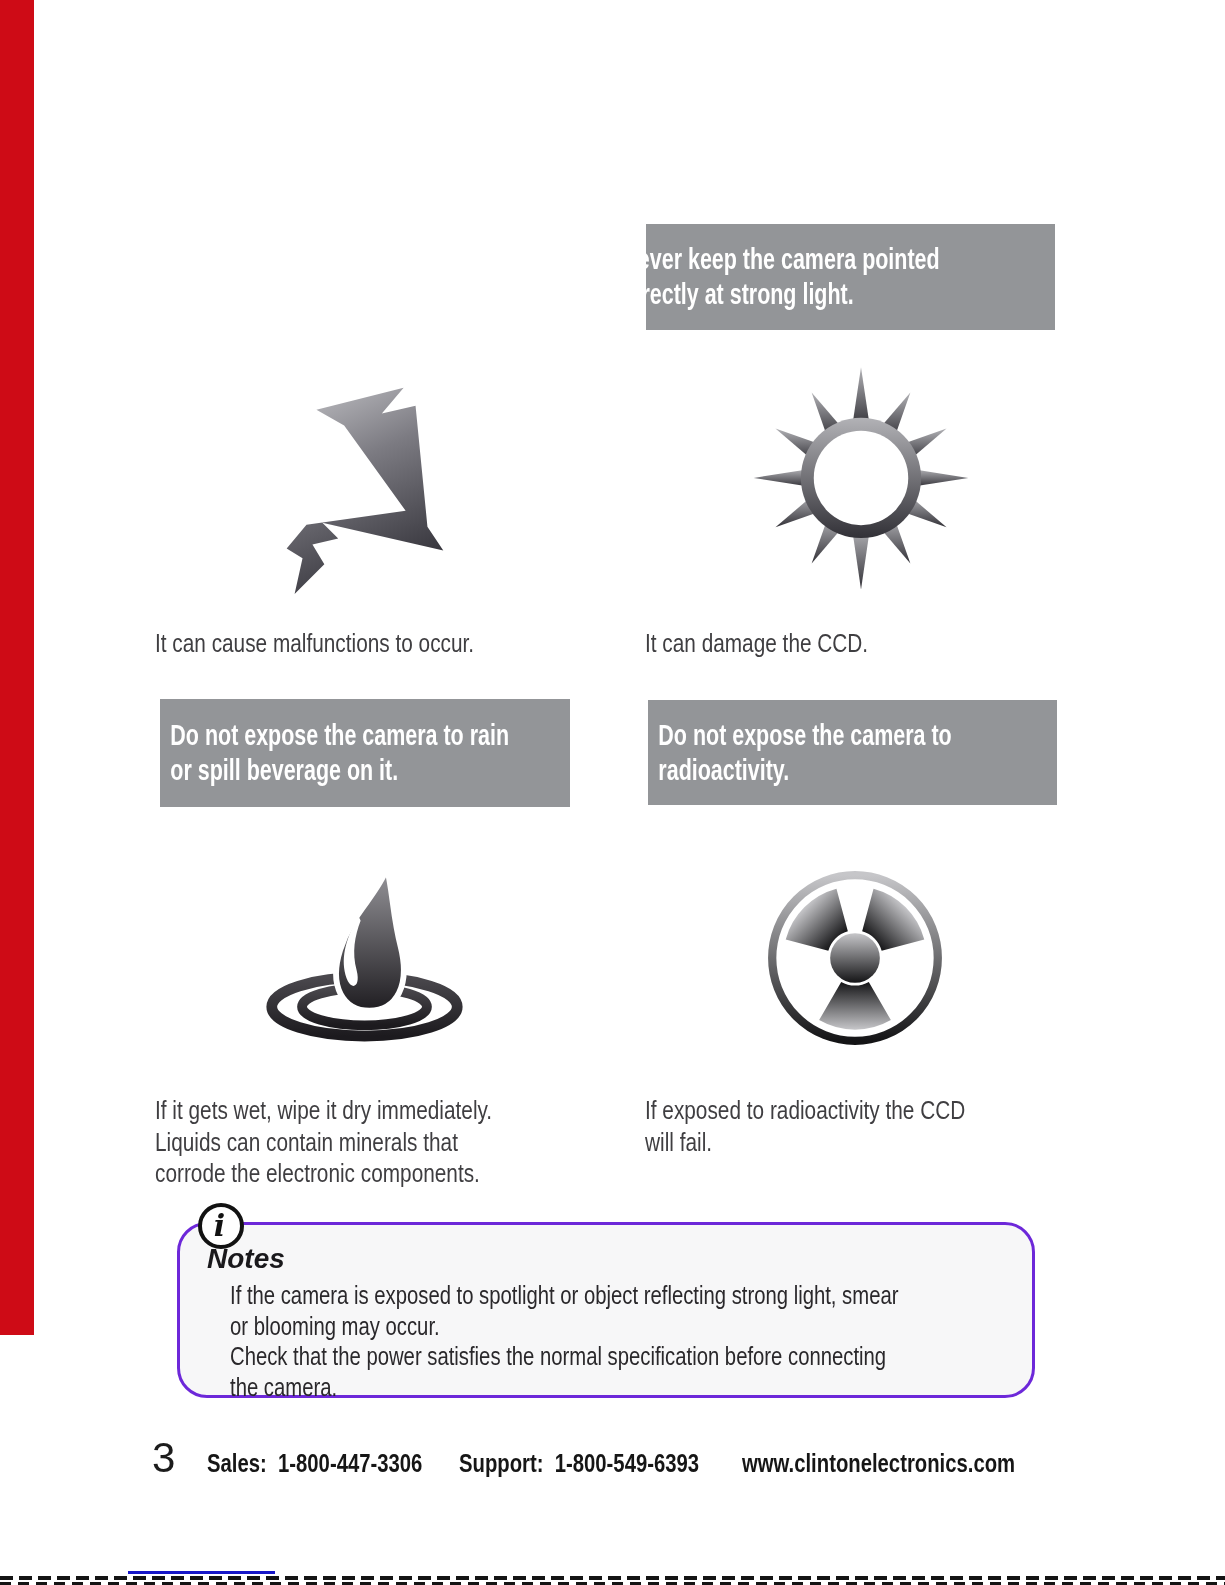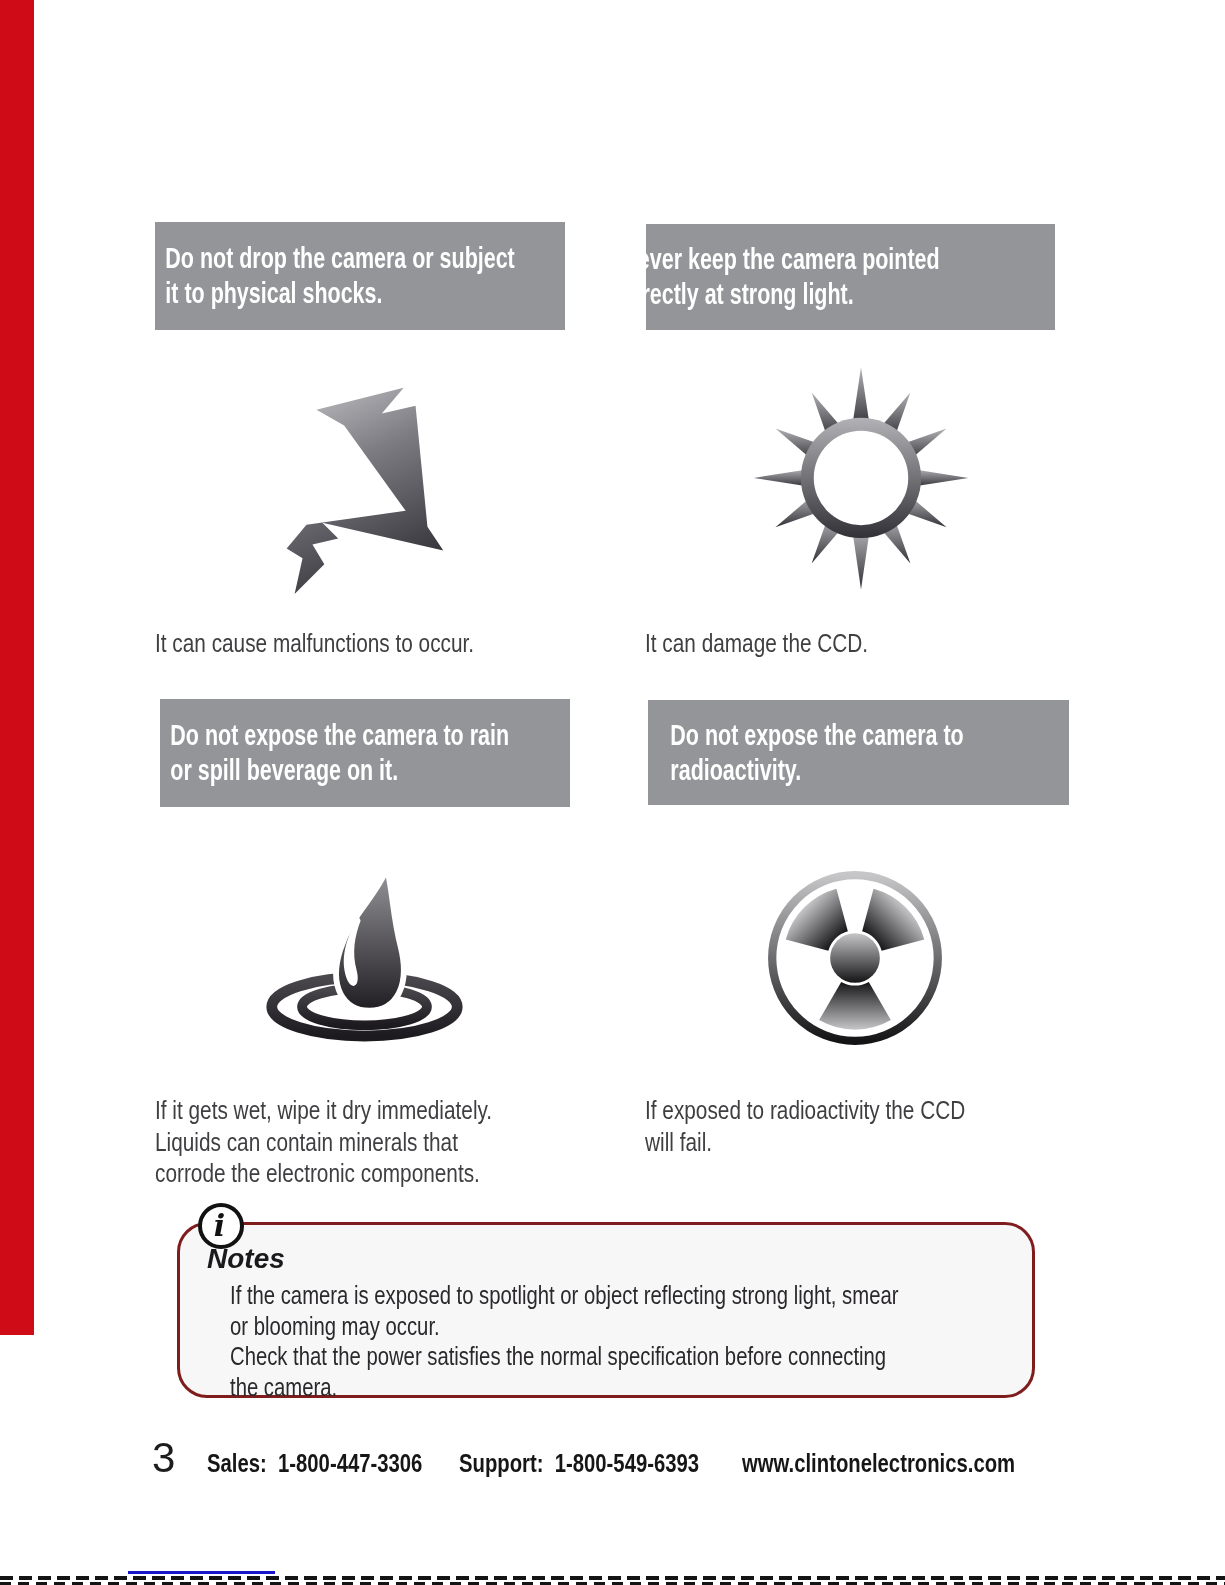--- a/index.html
+++ b/index.html
@@ -13,37 +13,37 @@
   .dash-1{top:1576px;}
   .dash-2{top:1582px;height:3px;
      background:repeating-linear-gradient(90deg,#141414 0 11px,transparent 11px 18px);}
   
   .wbox{position:absolute;background:#939598;display:flex;align-items:center;}
   .wbox .heading{white-space:pre;color:#ffffff;font-weight:bold;font-size:29px;line-height:35px;
      padding-left:14px;transform:scaleX(.74);transform-origin:0 50%;}
   .box1{left:155px;top:222px;width:410px;height:108px;}
   .box2{left:646px;top:224px;width:409px;height:106px;justify-content:flex-end;}
   .box3{left:160px;top:699px;width:410px;height:108px;}
-  .box4{left:648px;top:700px;width:409px;height:105px;padding-left:12px;}
+  .box4{left:648px;top:700px;width:409px;height:105px;}
   
   .caption{position:absolute;white-space:pre;color:#3f3e41;font-size:26px;line-height:31.5px;
      transform:scaleX(.80);transform-origin:0 0;}
   .cap1{left:155px;top:628px;}
   .cap2{left:645px;top:628px;}
   .cap3{left:155px;top:1095px;}
   .cap4{left:645px;top:1095px;}
   
   .icon{position:absolute;}
   .icon-shock{left:258px;top:370px;}
   .icon-sun{left:748px;top:362px;}
   .icon-drop{left:262px;top:862px;}
   .icon-rad{left:763px;top:866px;}
   
   .notes-box{position:absolute;left:177px;top:1222px;width:858px;height:176px;
-     border:3px solid #7f1d1d;border-radius:30px;background:#f7f7f8;box-sizing:border-box;}
+     border:3px solid #6d28d9;border-radius:30px;background:#f7f7f8;box-sizing:border-box;}
   .info-badge{position:absolute;left:198px;top:1203px;width:46px;height:46px;border-radius:50%;
      background:#ffffff;border:4px solid #121212;box-sizing:border-box;display:flex;
      align-items:center;justify-content:center;}
   .info-badge .glyph{font-family:"DejaVu Serif",serif;font-style:italic;font-weight:bold;
      font-size:30px;line-height:30px;color:#121212;padding-right:3px;}
   .notes-title{position:absolute;left:27px;top:18px;font-size:28px;font-weight:bold;
      font-style:italic;color:#1a191c;}
   .notes-body{position:absolute;left:50px;top:55px;white-space:pre;color:#2a282b;
      font-size:26px;line-height:30.5px;transform:scaleX(.78);transform-origin:0 0;}
   
@@ -54,24 +54,20 @@
   .foot-support{left:459px;}
   .foot-web{left:742px;}
 </style>
 </head>
 <body>
 
 <div class="page">
 
   <div class="red-bar"></div>
 
-  <div class="wbox box1">
-    <div class="heading">Do not drop the camera or subject
-it to physical shocks.</div>
-  </div>
   <svg class="icon icon-shock" width="210" height="228" viewBox="0 0 210 230">
     <defs>
       <linearGradient id="gShock" x1="0" y1="0" x2="0.35" y2="1">
         <stop offset="0" stop-color="#c3c3c7"></stop>
           <stop offset="0.45" stop-color="#7c7b82"></stop>
         <stop offset="1" stop-color="#39383f"></stop>
       </linearGradient>
     </defs>
     <path fill="url(#gShock)" d="M58,40 L146,18 L124,44 L158,36 L170,158 L186,182 L64,154
       L80,170 L54,176 L66,196 L36,226 L44,190 L28,180 L48,156 L148,142 L86,56 Z"></path>

